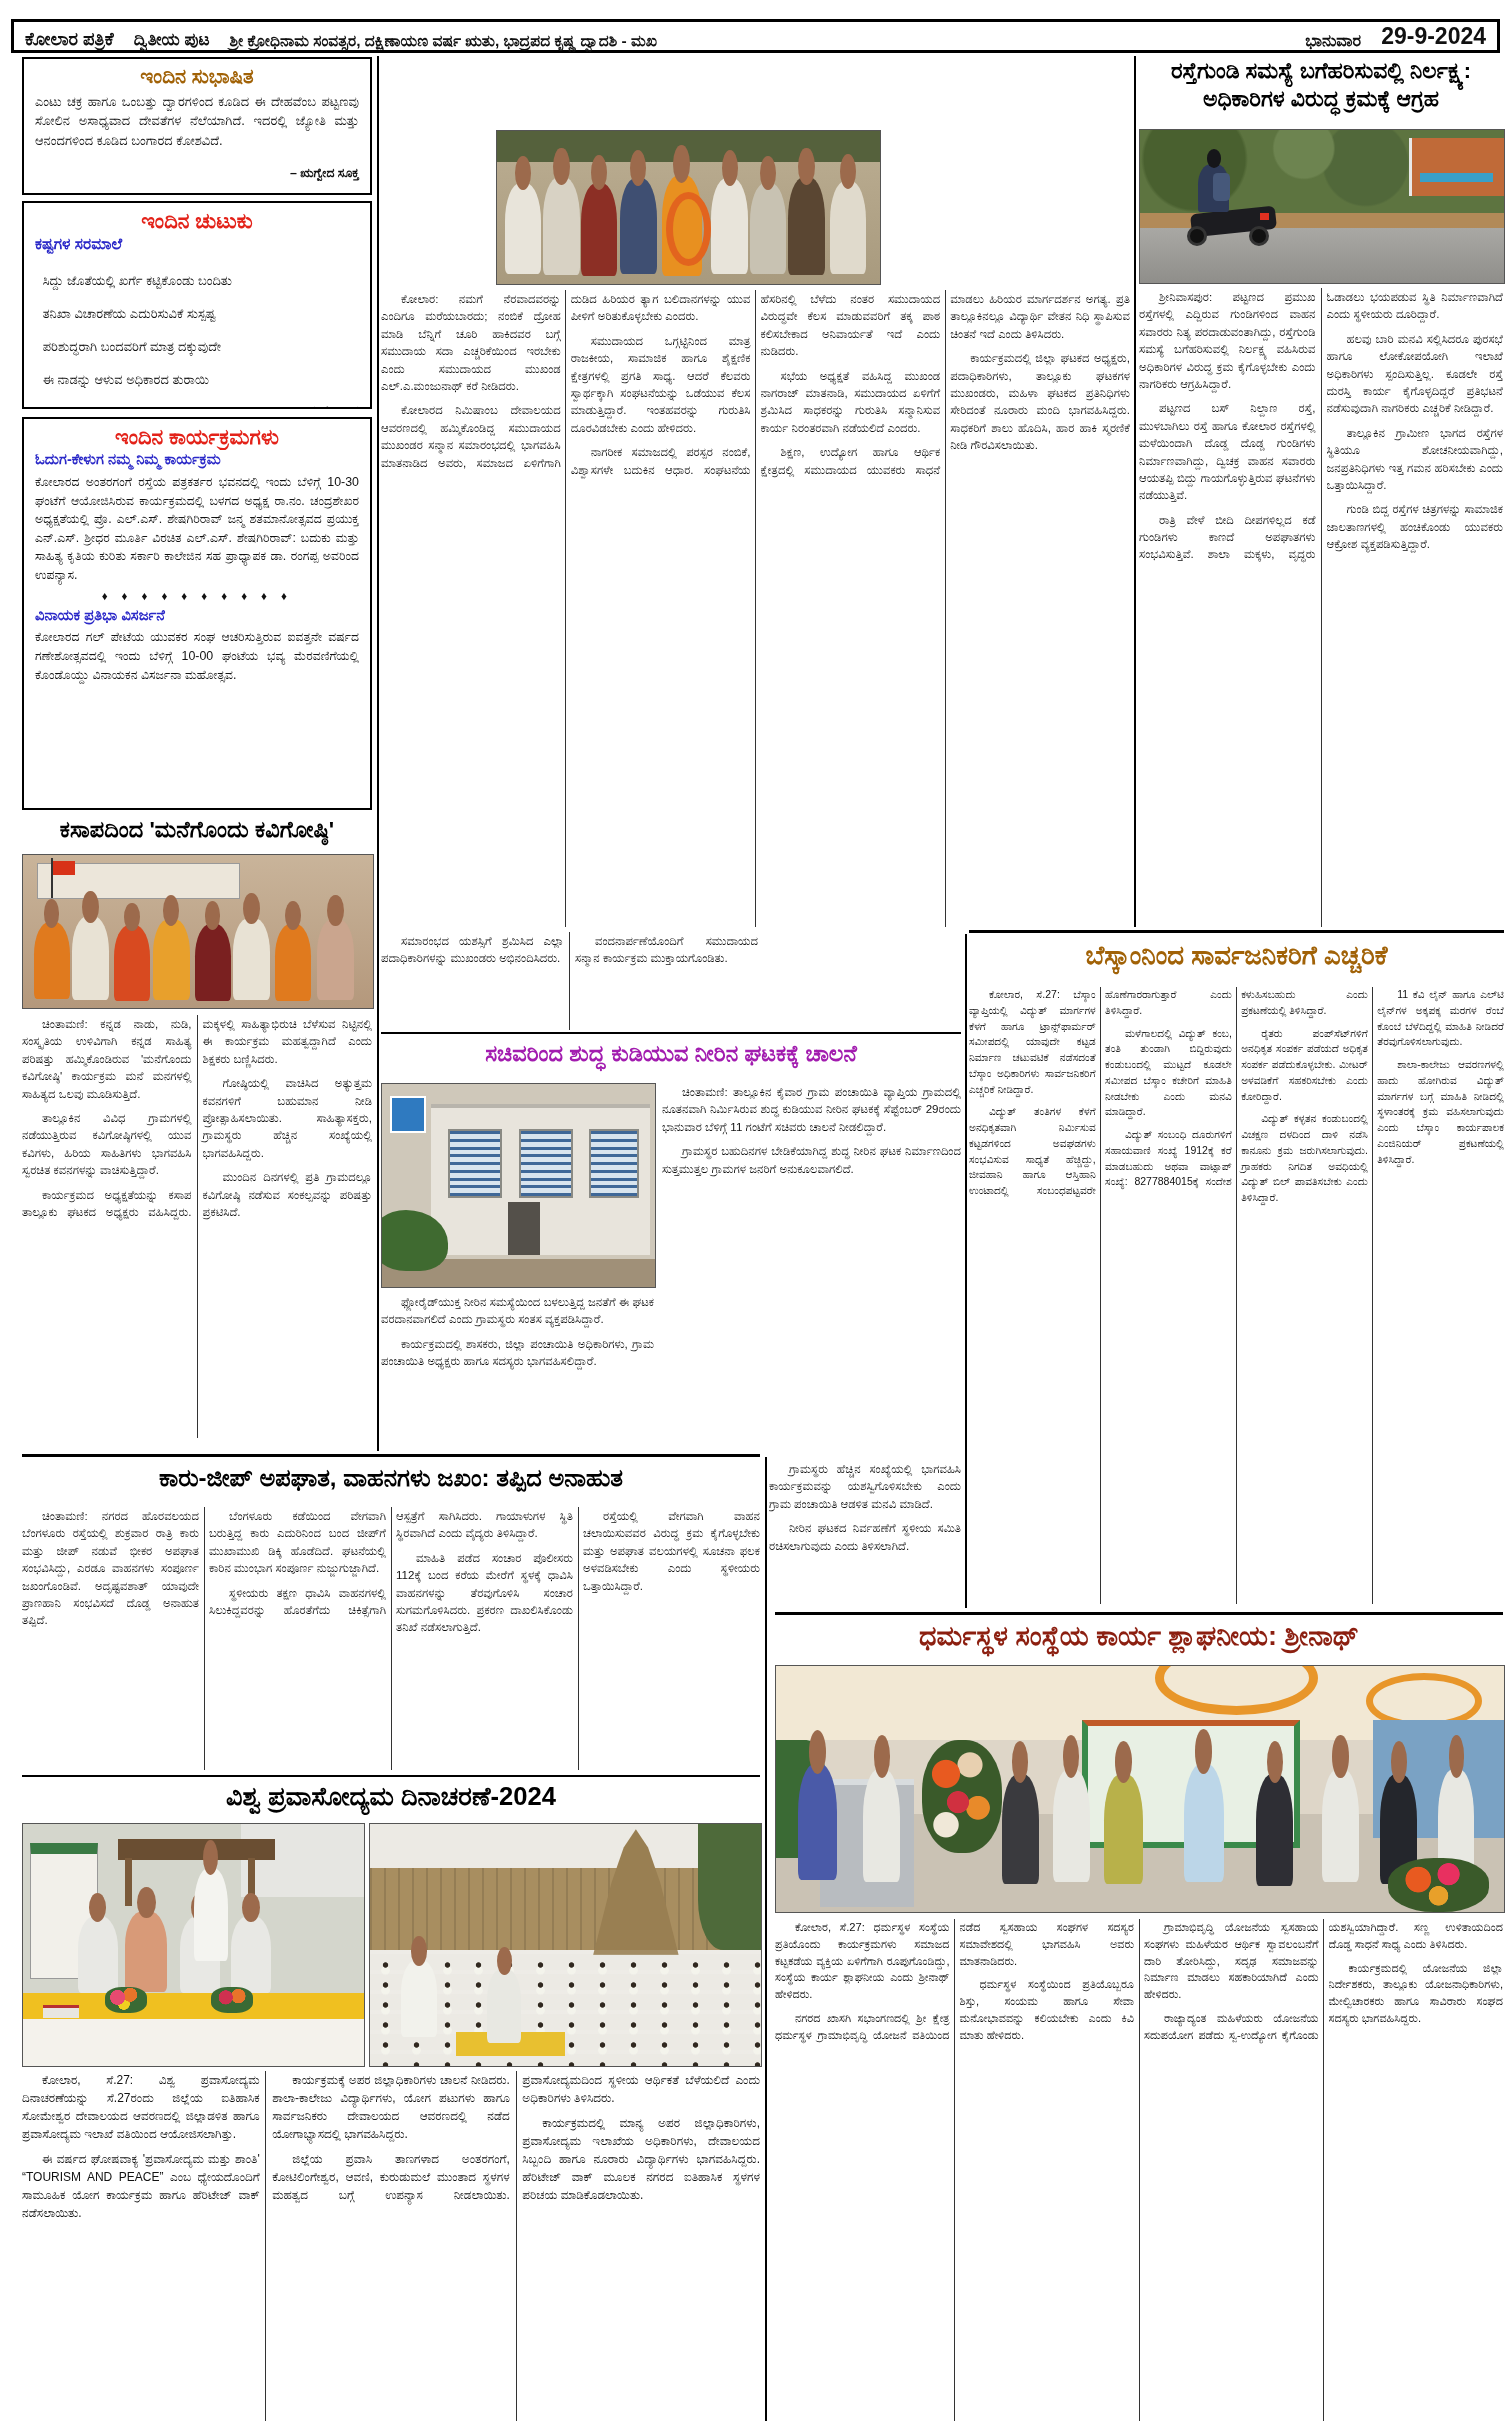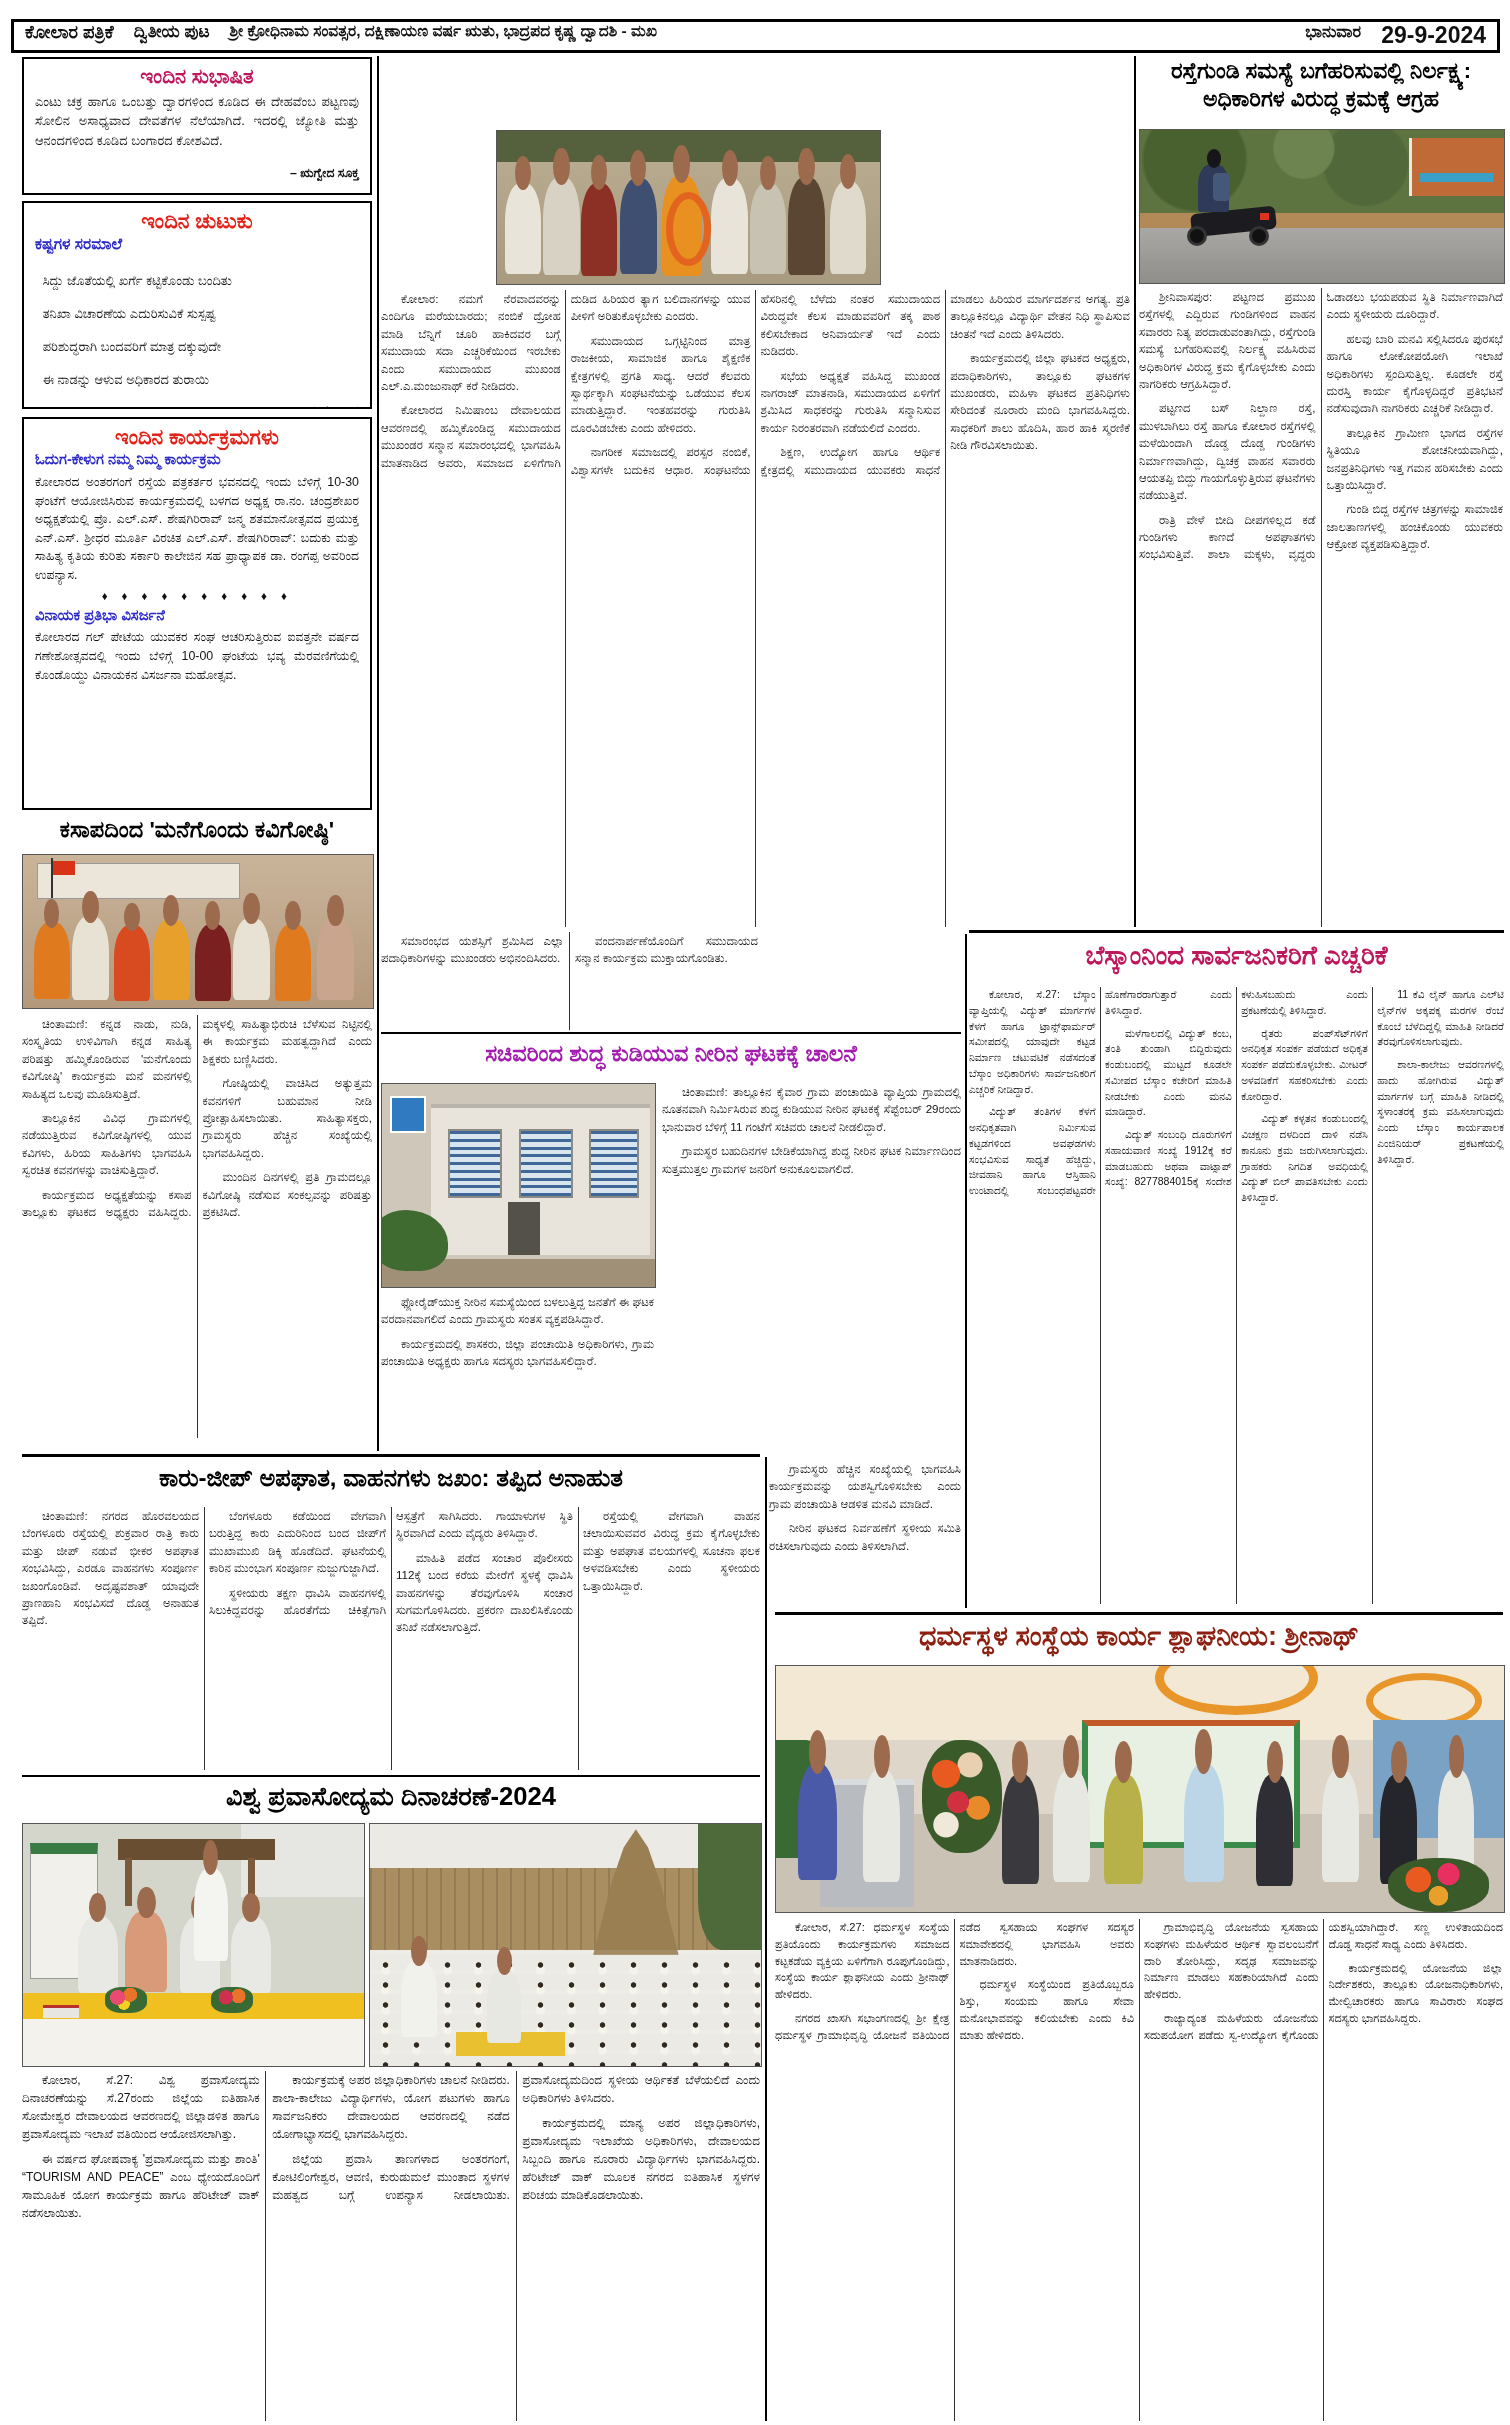--- a/index.html
+++ b/index.html
@@ -2,38 +2,38 @@
 <html style="font-size:12.4px"><head>
 <meta charset="utf-8">
 <style>
   html,body{margin:0;padding:0;background:#e9e9e6;}
   #page{position:relative;width:1510px;height:2426px;background:#fff;
         font-family:"Liberation Sans",sans-serif;color:#111;overflow:hidden;}
   .abs{position:absolute;box-sizing:border-box;}
   .bx{border:2.3px solid #000;background:#fff;padding:4.6px 11px;overflow:hidden;}
   .hl{font-weight:bold;text-align:center;line-height:1.25;overflow:hidden;}
   .hl-red{color:#e32219;}
-  .hl-pink{color:#be185d;}
+  .hl-pink{color:#a16207;}
   .hl-mar{color:#8c1f10;}
   .sub-blue{color:#2a28c8;font-weight:bold;text-align:left;}
   .body-txt{font-size:11.6px;line-height:1.5;text-align:justify;overflow:hidden;}
   .body-txt p.bp{margin:0 0 7px 0;text-indent:20px;}
   .cols2{column-count:2;column-gap:11px;column-rule:0.8px solid #333;}
   .cols3{column-count:3;column-gap:12.4px;column-rule:0.8px solid #333;}
   .cols4{column-count:4;column-gap:10px;column-rule:0.8px solid #333;}
   .vr{position:absolute;width:1.5px;background:#000;}
   .hr{position:absolute;height:2.3px;background:#000;}
   .photo{position:absolute;overflow:hidden;background:#b8b2a4;border:0.8px solid #555;}
   .pf{position:absolute;border-radius:42% 42% 8% 8%;}
   .pf::before{content:"";position:absolute;left:28%;top:-30%;width:44%;height:38%;
               border-radius:50%;background:#9c6a4c;}
   .pf.helm::before{background:#16161a;}
   .attr{text-align:right;font-weight:bold;}
   .sep{text-align:center;letter-spacing:5.4px;font-size:11.6px;margin:4.6px 0;}
-  header#hdr{display:flex;align-items:flex-start;gap:20px;border:3.1px solid #000;
+  header#hdr{display:flex;align-items:flex-end;gap:20px;border:3.1px solid #000;
              background:#fff;padding:0 11px;}
 </style>
 </head>
 <body>
 
 <div id="page">
 
   <header id="hdr" class="abs" style="left:11px;top:18.6px;width:1489px;height:34px;">
     <span style="font-size:18px;font-weight:bold;">ಕೋಲಾರ ಪತ್ರಿಕೆ</span>
     <span style="font-size:17px;font-weight:bold;">ದ್ವಿತೀಯ ಪುಟ</span>

